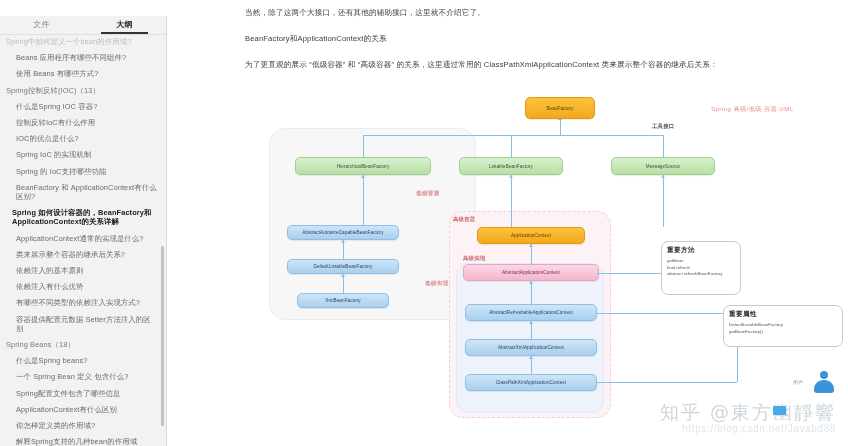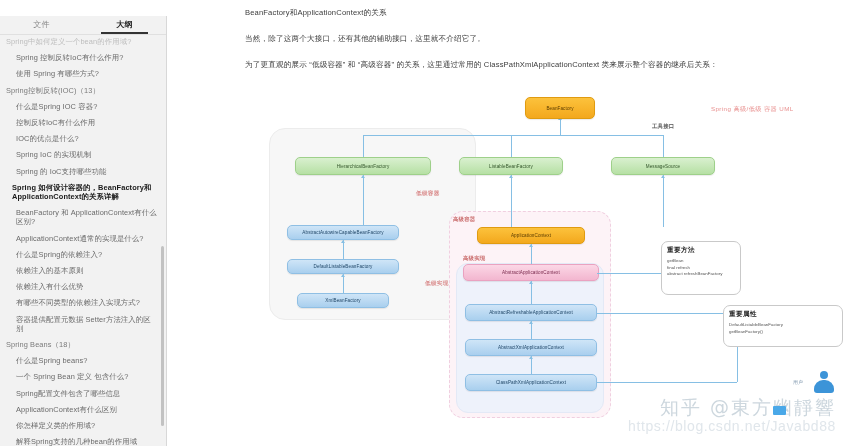--- a/index.html
+++ b/index.html
@@ -150,71 +150,71 @@
   
   .wm{
     position:absolute;right:12px;bottom:12px;text-align:right;
     pointer-events:none;
   }
   .wm .zh{
     font-size:19px;color:#cdd7de;letter-spacing:2px;
     font-family:"DejaVu Sans","Liberation Sans",sans-serif;
   }
   .wm .url{
-    font-size:14px;color:#e0e6eb;letter-spacing:.6px;margin-top:-3px;
+    font-size:10px;color:#e0e6eb;letter-spacing:.6px;margin-top:-3px;
   }
   .wm-badge{
     position:absolute;right:62px;bottom:31px;width:13px;height:9px;
     background:#4aa8e8;border-radius:1px;
   }
 </style>
 </head>
 <body>
 
 <div class="screen">
 
   <div class="sidebar">
     <div class="sidebar-tabs">
       <div class="sb-tab">文件</div>
       <div class="sb-tab active">大纲</div>
     </div>
     <div class="toc">
       <div class="toc-item lvl0 blur">Spring中如何定义一个bean的作用域?</div>
-      <div class="toc-item lvl1">Spring 控制反转IoC有什么作用?</div>
-      <div class="toc-item lvl1">使用 Spring 有哪些方式?</div>
+      <div class="toc-item lvl1">Beans 应用程序有哪些不同组件?</div>
+      <div class="toc-item lvl1">使用 Beans 有哪些方式?</div>
       <div class="toc-item lvl0">Spring控制反转(IOC)（13）</div>
       <div class="toc-item lvl1">什么是Spring IOC 容器?</div>
       <div class="toc-item lvl1">控制反转IoC有什么作用</div>
       <div class="toc-item lvl1">IOC的优点是什么?</div>
       <div class="toc-item lvl1">Spring IoC 的实现机制</div>
       <div class="toc-item lvl1">Spring 的 IoC支持哪些功能</div>
+      <div class="toc-item lvl1">BeanFactory 和 ApplicationContext有什么区别?</div>
       <div class="toc-item current">Spring 如何设计容器的，BeanFactory和ApplicationContext的关系详解</div>
-      <div class="toc-item lvl1">BeanFactory 和 ApplicationContext有什么区别?</div>
       <div class="toc-item lvl1">ApplicationContext通常的实现是什么?</div>
-      <div class="toc-item lvl1">什么是Spring的依赖注入?</div>
+      <div class="toc-item lvl1">类来展示整个容器的继承后关系?</div>
       <div class="toc-item lvl1">依赖注入的基本原则</div>
       <div class="toc-item lvl1">依赖注入有什么优势</div>
       <div class="toc-item lvl1">有哪些不同类型的依赖注入实现方式?</div>
       <div class="toc-item lvl1">容器提供配置元数据 Setter方法注入的区别</div>
       <div class="toc-item lvl0">Spring Beans（18）</div>
       <div class="toc-item lvl1">什么是Spring beans?</div>
       <div class="toc-item lvl1">一个 Spring Bean 定义 包含什么?</div>
       <div class="toc-item lvl1">Spring配置文件包含了哪些信息</div>
       <div class="toc-item lvl1">ApplicationContext有什么区别</div>
       <div class="toc-item lvl1">你怎样定义类的作用域?</div>
       <div class="toc-item lvl1">解释Spring支持的几种bean的作用域</div>
 
     </div>
     <div class="sb-scroll"></div>
   </div>
 
   <div class="main">
     <div class="doc-pad">
+      <p class="p">当然，除了这两个大接口，还有其他的辅助接口，这里就不介绍它了。</p>
       <p class="p">BeanFactory和ApplicationContext的关系</p>
-      <p class="p">当然，除了这两个大接口，还有其他的辅助接口，这里就不介绍它了。</p>
       <p class="p tight">为了更直观的展示 “低级容器” 和 “高级容器” 的关系，这里通过常用的 ClassPathXmlApplicationContext 类来展示整个容器的继承后关系：</p>
 
       <div class="diagram">
 
         <div class="dgm-title-red">Spring 高级/低级 容器 UML</div>
 
         <div class="grp-low"></div>
         <div class="grp-low-lbl">低级容器</div>
         <div class="grp-low-lbl2">低级实现</div>
 

